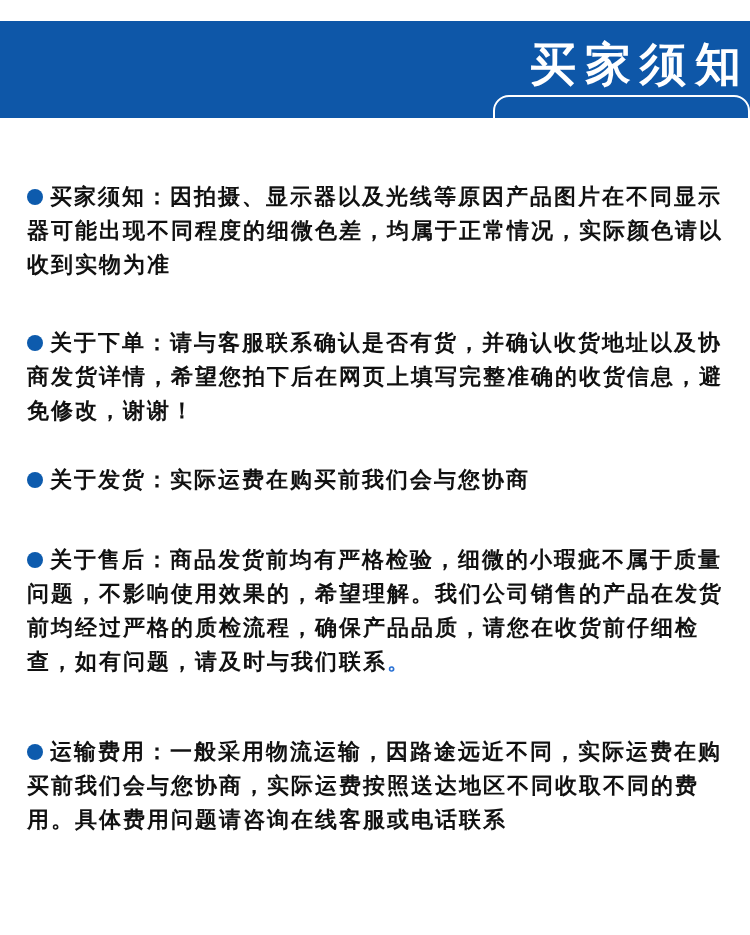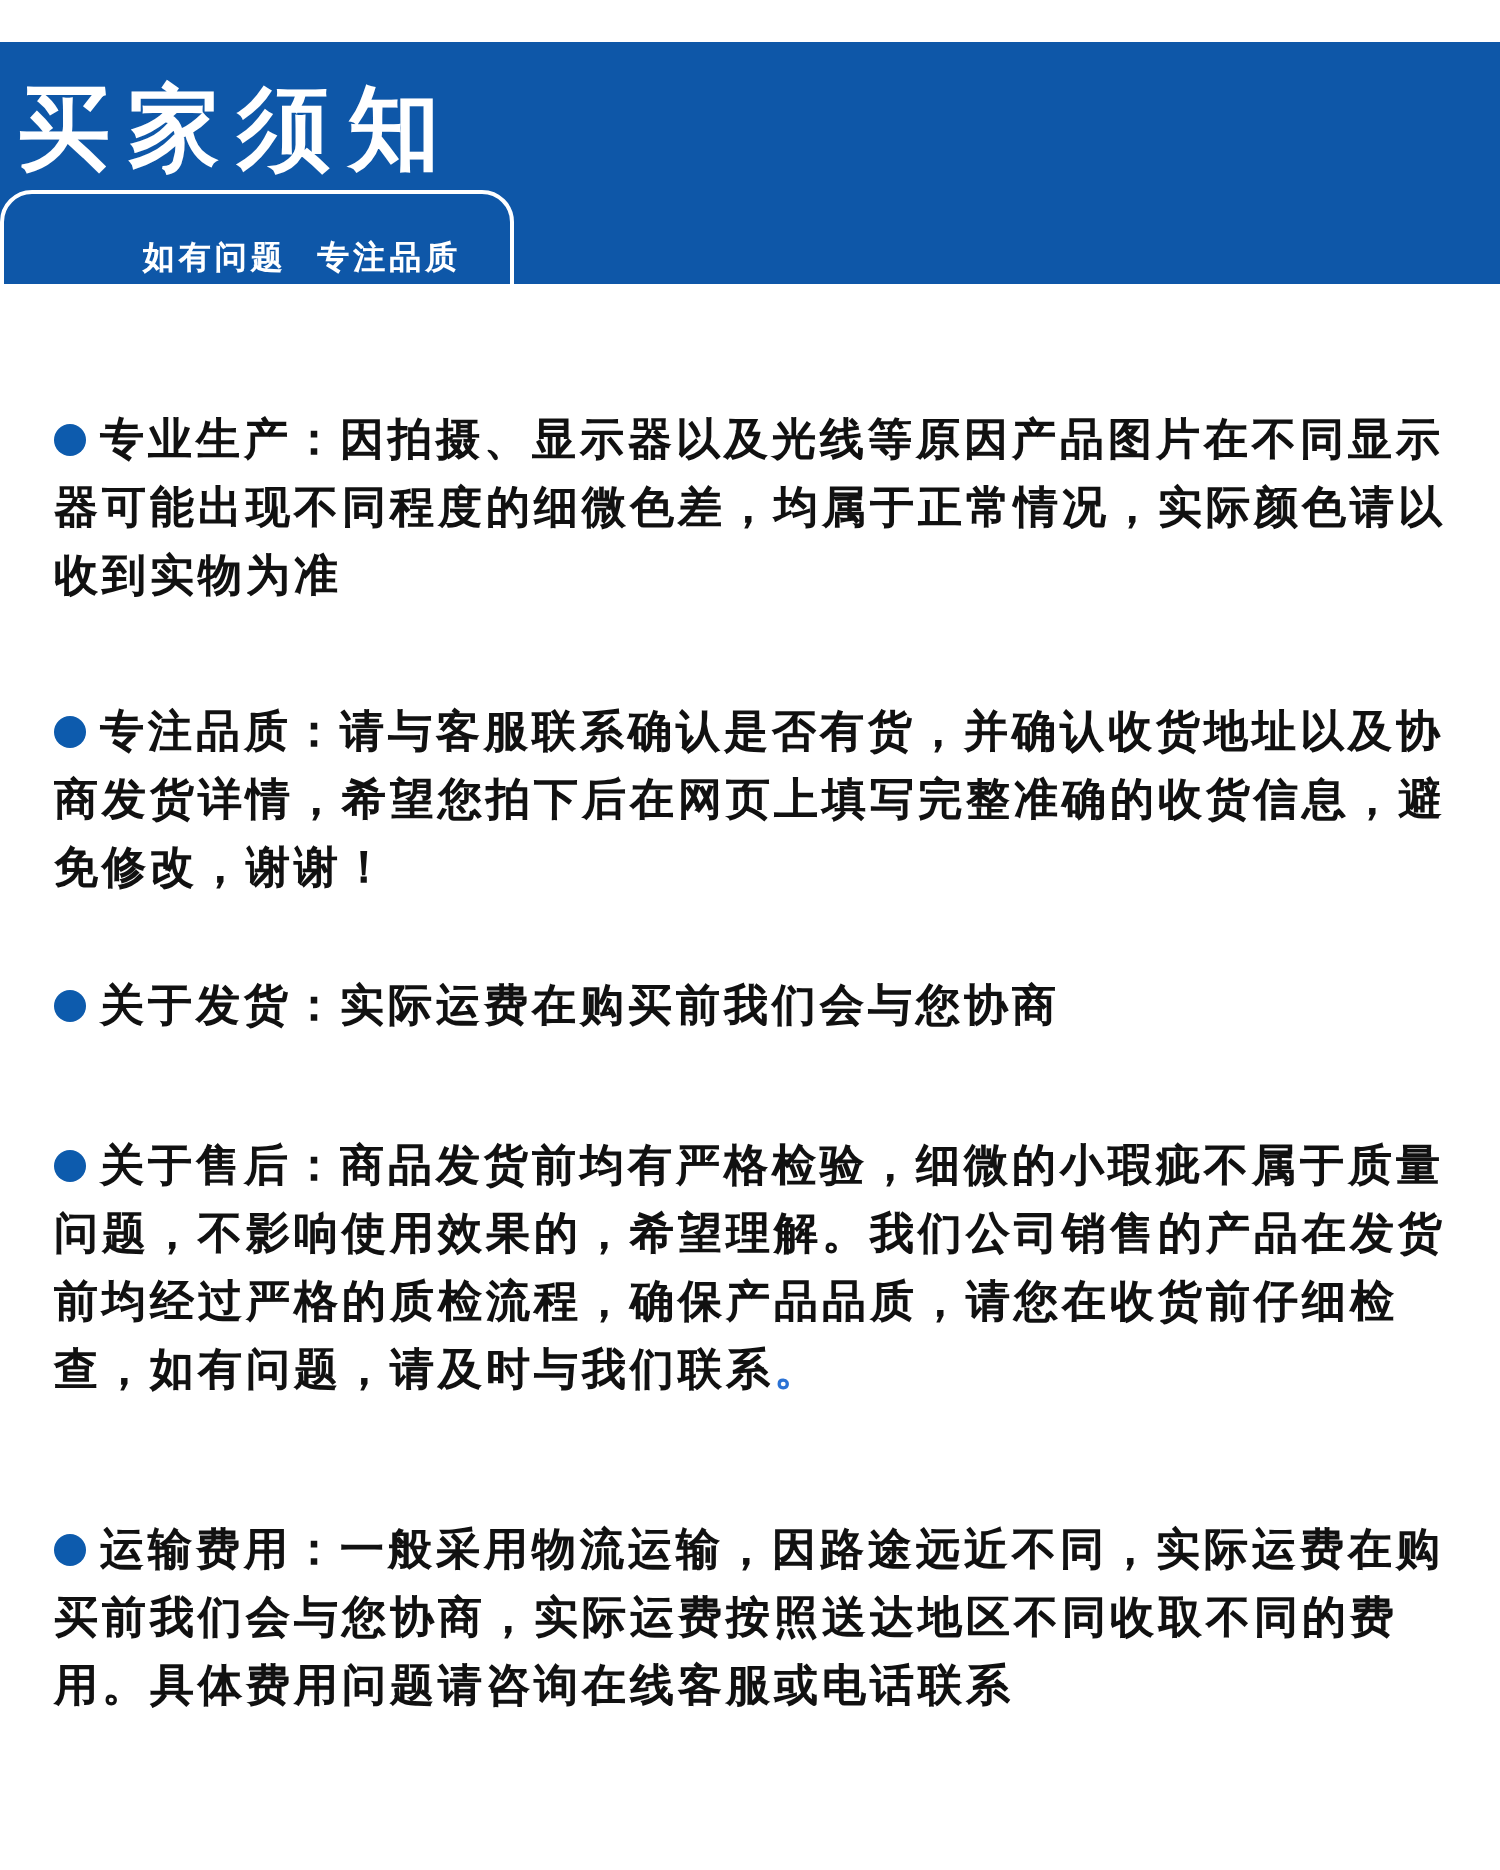--- a/index.html
+++ b/index.html
@@ -14,23 +14,23 @@
     overflow: hidden;
   }
   .page {
     width: 750px;
     height: 935px;
     background: #ffffff;
   }
   
   .banner {
     margin-top: 21px;
-    height: 121px;
+    height: 97px;
     background: #0e57a8;
-    text-align: left;
+    text-align: right;
     color: #ffffff;
     box-sizing: border-box;
     padding-top: 19px;
   }
   .banner-title {
     margin: 0;
     font-size: 46px;
     line-height: 1.05;
     font-weight: bold;
     letter-spacing: 9px;
@@ -86,23 +86,23 @@
 
   <header class="banner">
     <h1 class="banner-title">买家须知</h1>
     <div class="subtitle-pill">
       <span>如有问题  专注品质</span>
     </div>
   </header>
 
   <main class="content">
 
-    <p class="notice"><span class="bullet"></span><span>专业生产：</span><span>因拍摄、显示器以及光线等原因产品图片在不同显示器可能出现不同程度的细微色差，均属于正常情况，实际颜色请以收到实物为准</span></p>
+    <p class="notice"><span class="bullet"></span><span>买家须知：</span><span>因拍摄、显示器以及光线等原因产品图片在不同显示器可能出现不同程度的细微色差，均属于正常情况，实际颜色请以收到实物为准</span></p>
 
-    <p class="notice"><span class="bullet"></span><span>专注品质：</span><span>请与客服联系确认是否有货，并确认收货地址以及协商发货详情，希望您拍下后在网页上填写完整准确的收货信息，避免修改，谢谢！</span></p>
+    <p class="notice"><span class="bullet"></span><span>关于下单：</span><span>请与客服联系确认是否有货，并确认收货地址以及协商发货详情，希望您拍下后在网页上填写完整准确的收货信息，避免修改，谢谢！</span></p>
 
     <p class="notice"><span class="bullet"></span><span>关于发货：</span><span>实际运费在购买前我们会与您协商</span></p>
 
     <p class="notice"><span class="bullet"></span><span>关于售后：</span><span>商品发货前均有严格检验，细微的小瑕疵不属于质量问题，不影响使用效果的，希望理解。我们公司销售的产品在发货前均经过严格的质检流程，确保产品品质，请您在收货前仔细检查，如有问题，请及时与我们联系</span><span class="blue-period">。</span></p>
 
     <p class="notice"><span class="bullet"></span><span>运输费用：</span><span>一般采用物流运输，因路途远近不同，实际运费在购买前我们会与您协商，实际运费按照送达地区不同收取不同的费用。具体费用问题请咨询在线客服或电话联系</span></p>
 
   </main>
 
 </div>

